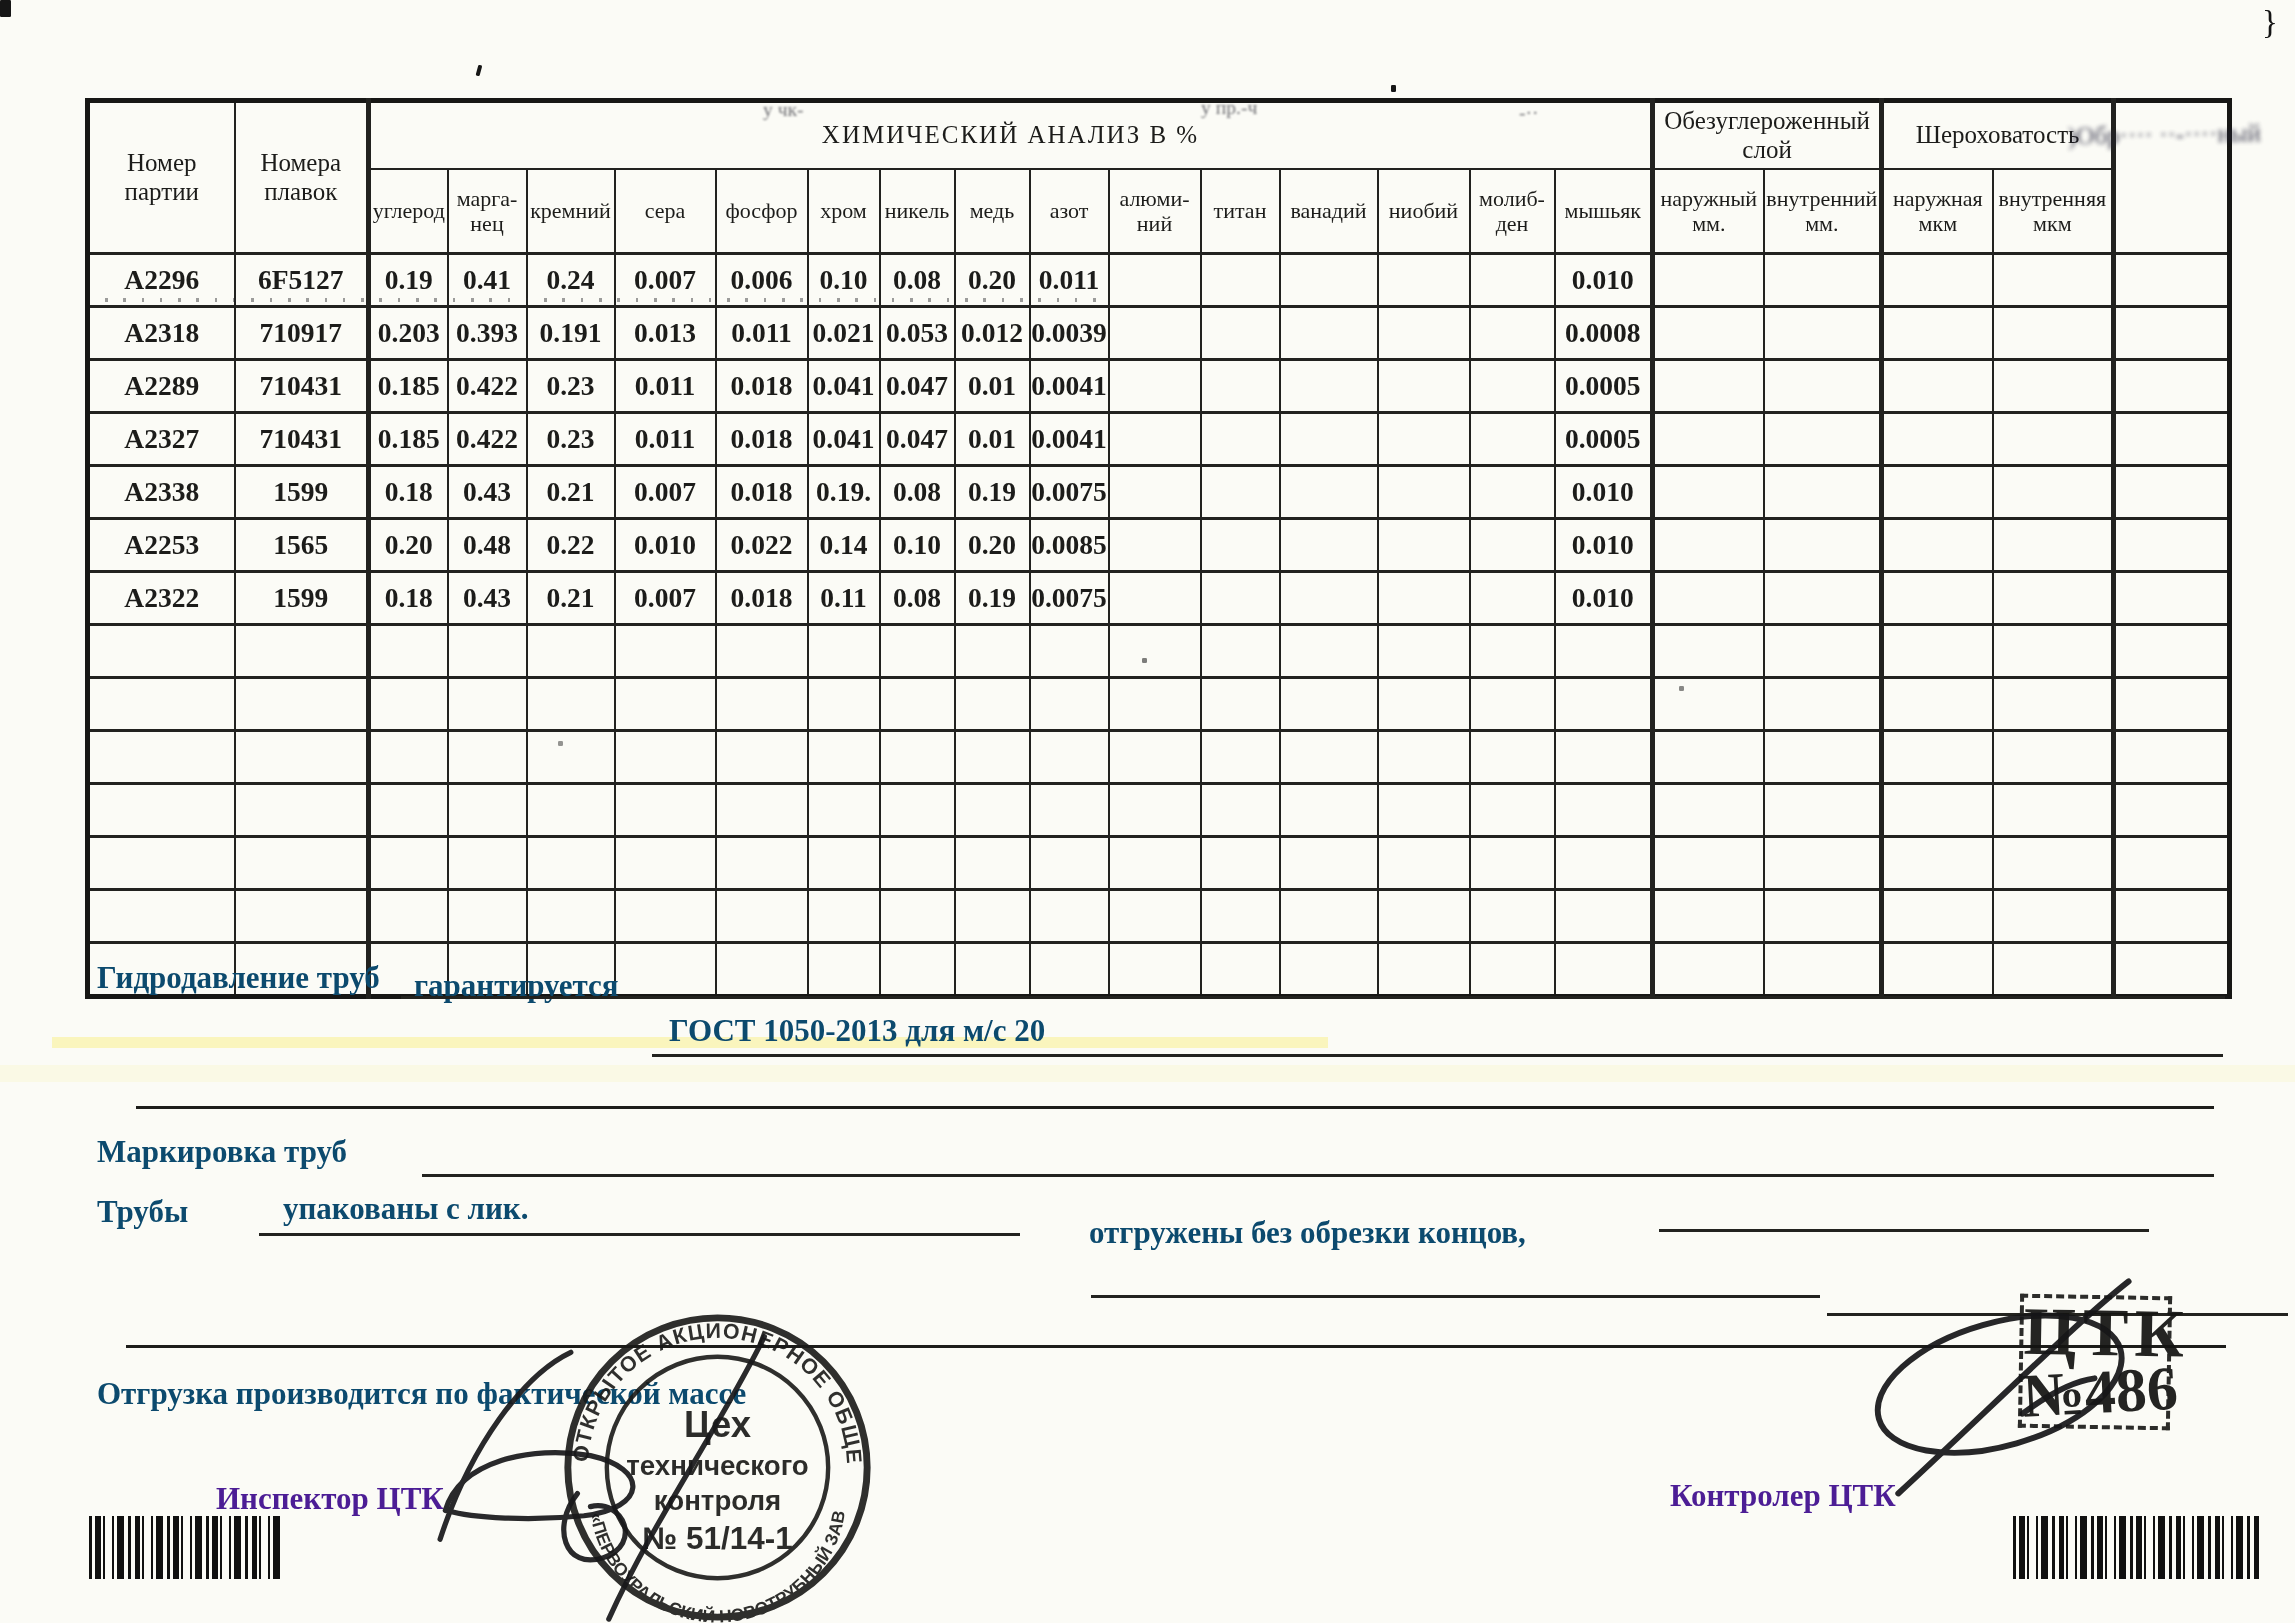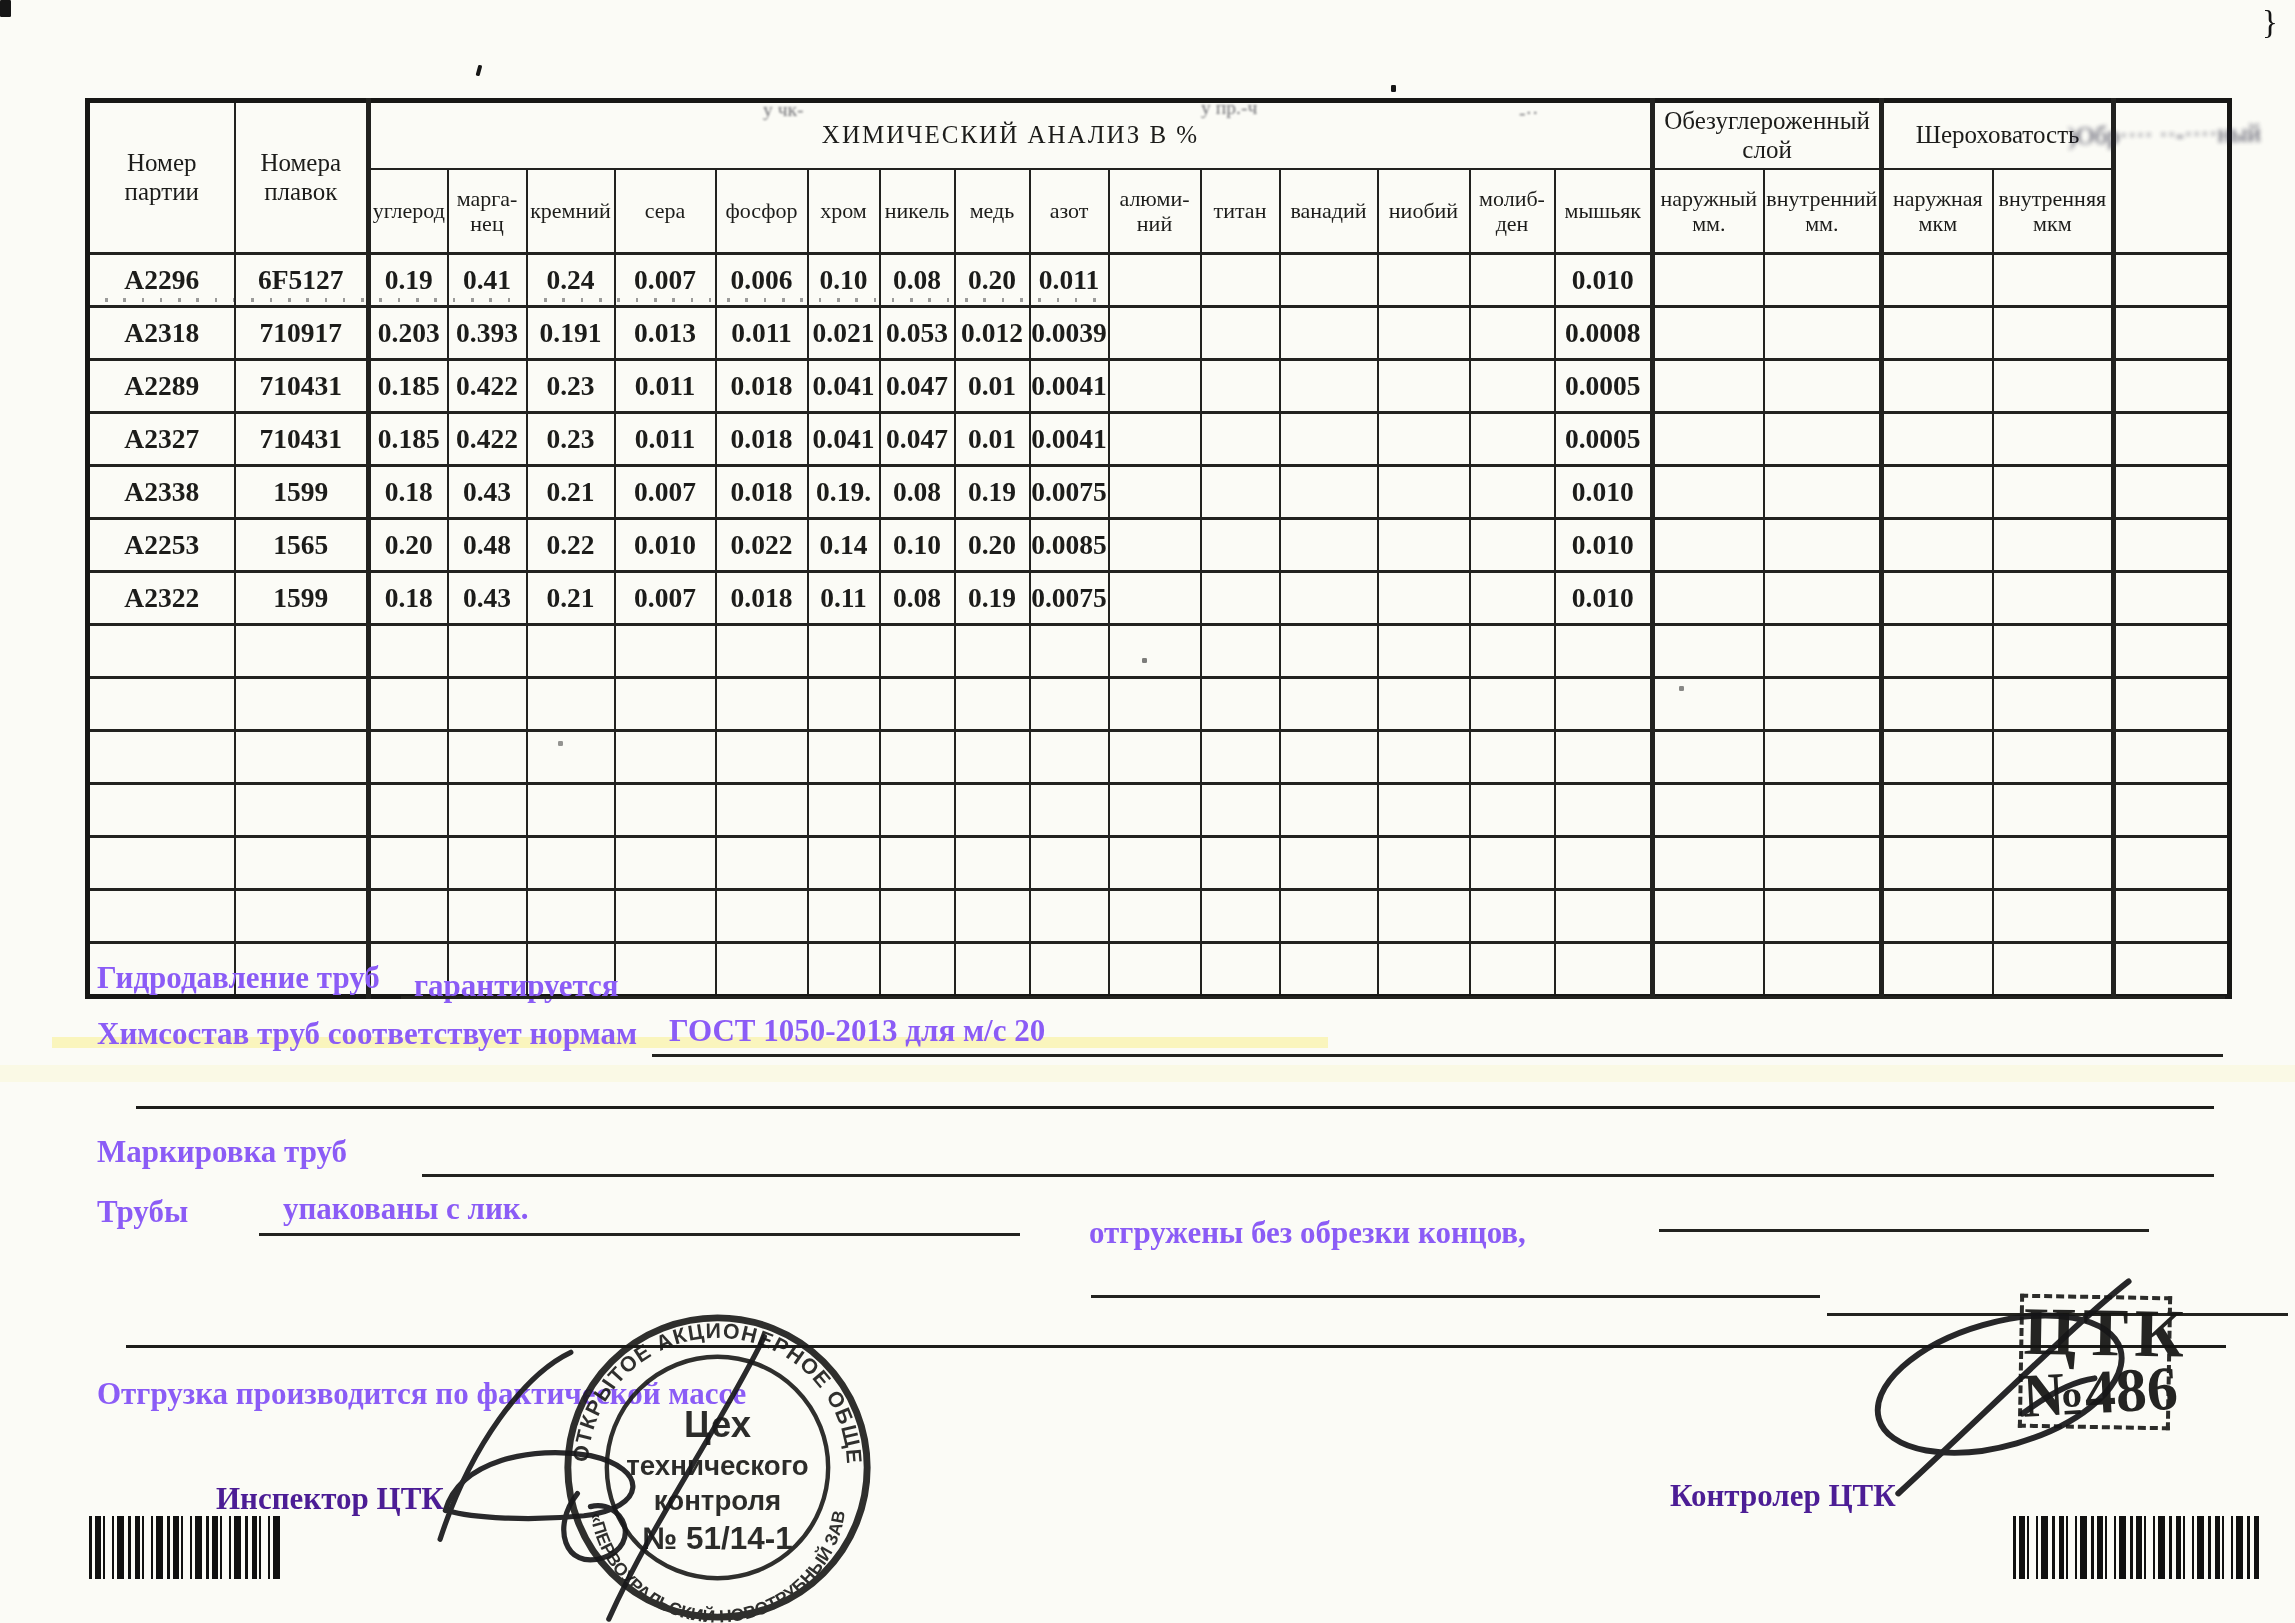--- a/index.html
+++ b/index.html
@@ -12,21 +12,21 @@
               vertical-align:middle;white-space:pre-line;line-height:1.15;}
   #cert-table thead th{font-weight:normal;}
   tr.group-row th{height:65px;font-size:25px;}
   th.chem-title{font-size:30px;letter-spacing:2px;}
   th.head-tall{font-size:26px;}
   tr.sub-hdr th{height:82px;font-size:22px;border-bottom-width:4.6px;}
   #cert-table tbody td{height:50px;font-size:27.5px;font-weight:bold;border-top-width:3.3px;
               overflow:visible;white-space:nowrap;}
   .hl{border-left-width:5.9px !important;}
   
-  .flabel,.fvalue{position:absolute;font-size:31px;font-weight:bold;white-space:nowrap;color:#8b5cf6;}
+  .flabel,.fvalue{position:absolute;font-size:31px;font-weight:bold;white-space:nowrap;color:#0c4a6e;}
   .uline{position:absolute;height:2.6px;background:#23231f;}
   .hline{position:absolute;height:2.6px;background:#1d1d1a;}
   .sig-name{position:absolute;font-size:31px;font-weight:bold;white-space:nowrap;color:#4c1d95;}
   
   .ylw{position:absolute;background:rgba(248,238,120,.45);}
   .ylw2{position:absolute;background:rgba(250,246,190,.30);}
   .smudge{position:absolute;font-size:25px;color:#23233a;filter:blur(2px);opacity:.8;
           transform:rotate(-1deg);white-space:nowrap;}
   .scan-mark{position:absolute;font-size:19.6px;color:#2a2a33;filter:blur(1px);opacity:.65;white-space:nowrap;}
   .speck{position:absolute;background:#161616;border-radius:1.3px;}
@@ -471,21 +471,20 @@
   <div class="speck" style="left:558px;top:741px;width:4.6px;height:4.6px;opacity:.45;"></div>
 
   <div style="position:absolute;left:105px;top:298px;width:995px;height:3.9px;opacity:.45;
        background:repeating-linear-gradient(90deg,#27272a 0 2.6px,rgba(0,0,0,0) 2.6px 18.3px);"></div>
 
   <div class="flabel" style="left:97px;top:960px;">Гидродавление труб</div>
   <div class="fvalue" style="left:414px;top:968px;">гарантируется</div>
   <div class="uline" style="left:401px;top:996px;width:1824px;"></div>
 
   <div class="ylw" style="left:52px;top:1037px;width:1276px;height:10.5px;"></div>
-  <div class="flabel" style="left:97px;top:1016px;">Химсостав труб соответствует нормам</div>
   <div class="fvalue" style="left:669px;top:1013px;">ГОСТ 1050-2013 для м/с 20</div>
   <div class="uline" style="left:652px;top:1054px;width:1571px;"></div>
 
   <div class="ylw2" style="left:0;top:1065px;width:2295px;height:17px;"></div>
 
   <div class="hline" style="left:136px;top:1106px;width:2078px;"></div>
 
   <div class="flabel" style="left:97px;top:1134px;">Маркировка труб</div>
   <div class="uline" style="left:422px;top:1174px;width:1792px;"></div>
 

